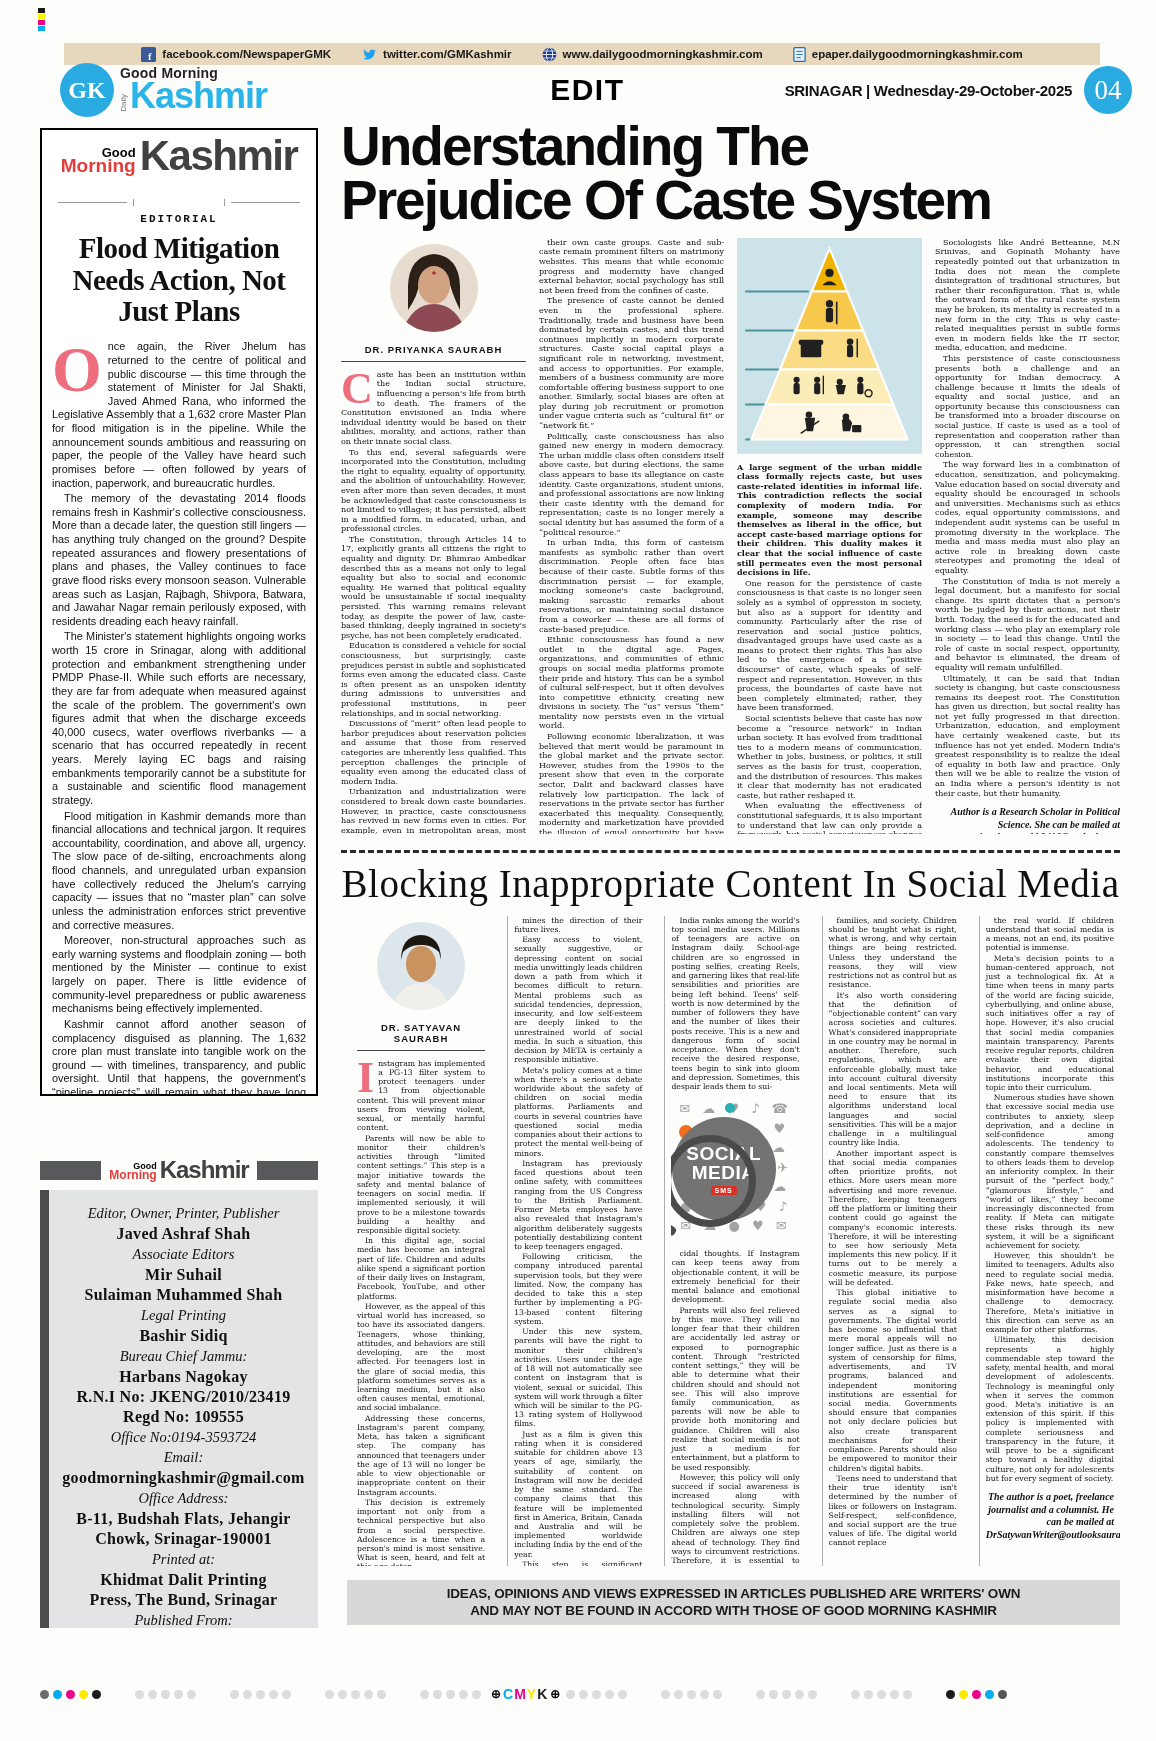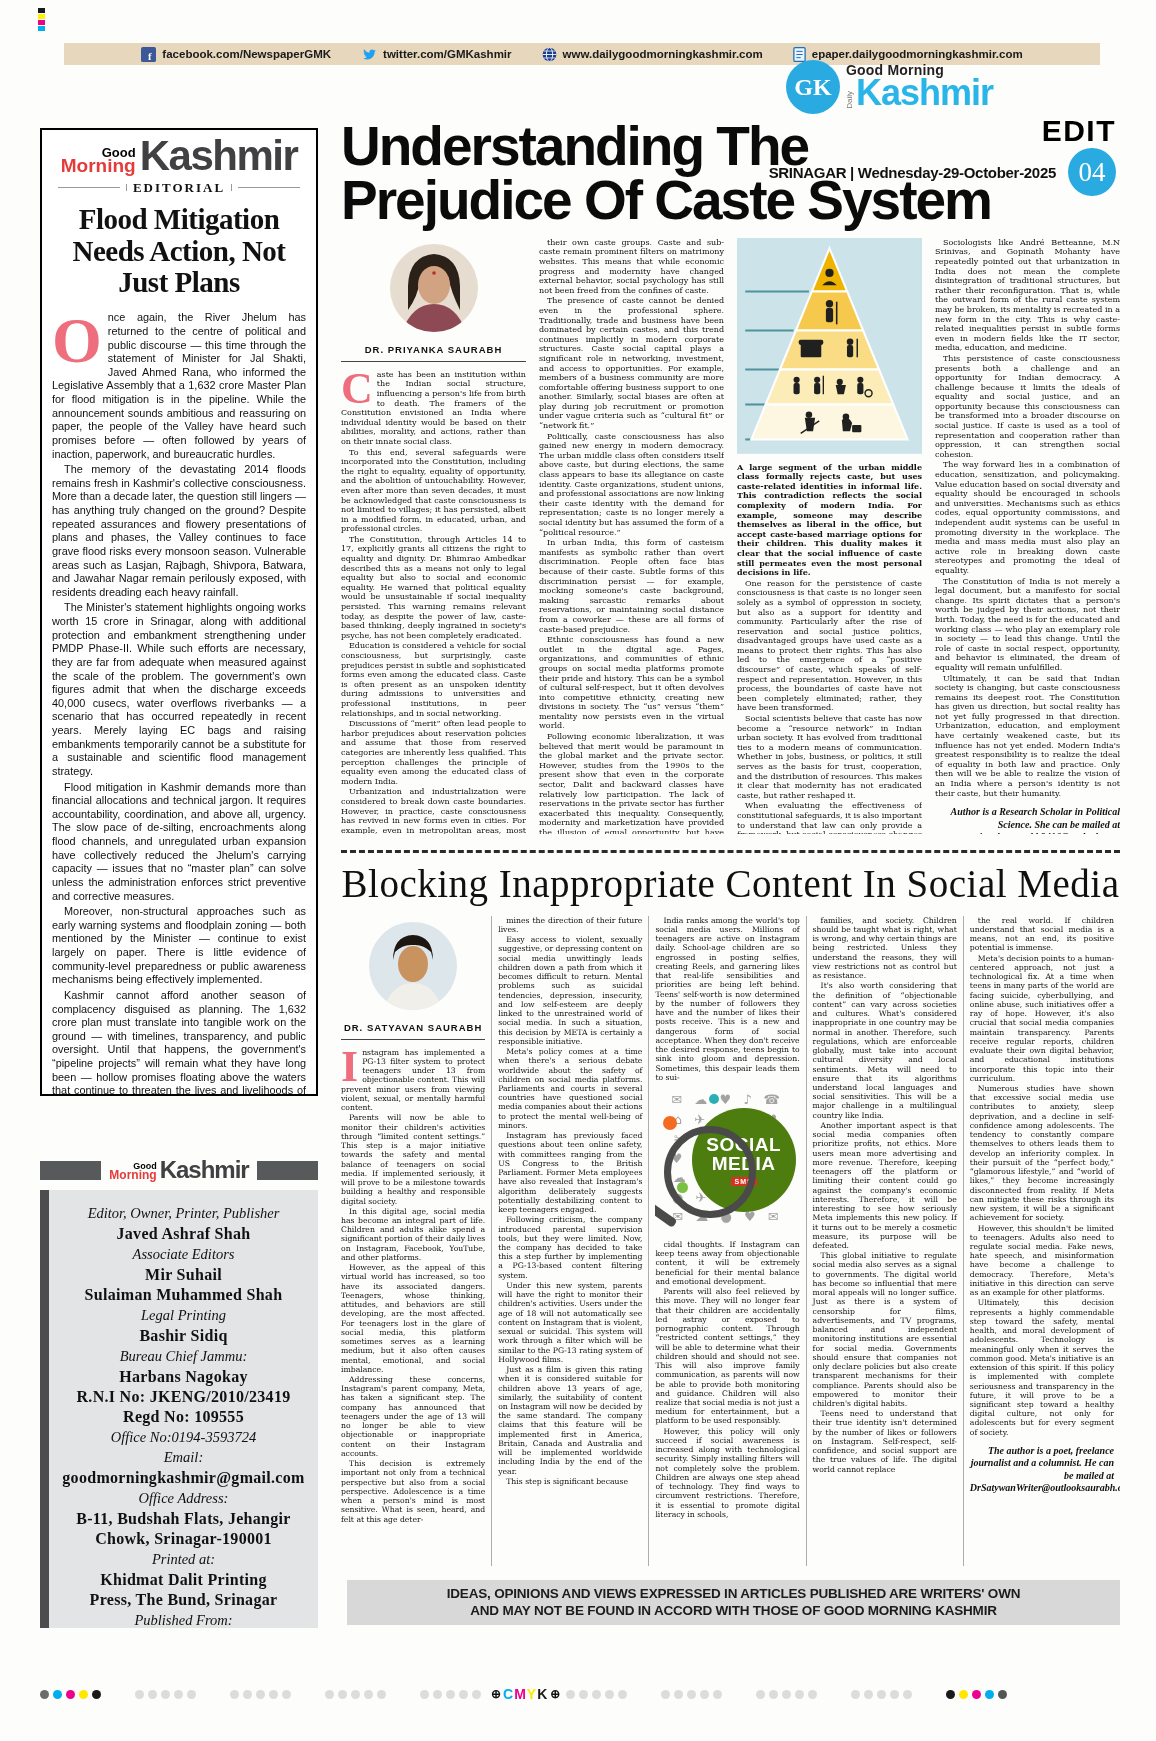--- a/index.html
+++ b/index.html
@@ -7,21 +7,21 @@
         font-family:"Liberation Sans",sans-serif;color:#111;margin:0 auto;}
   
   .regstrip{position:absolute;left:38px;top:8px;display:flex;flex-direction:column;gap:1px;}
   .regstrip .mark{width:7px;height:5px;display:block;}
   
   .social-bar{position:absolute;left:64px;top:43px;width:1036px;height:22px;display:flex;
               align-items:center;justify-content:center;gap:30px;}
   .social-item{display:flex;align-items:center;gap:6px;font-weight:bold;font-size:11.5px;color:#1a1a1a;}
   .social-item svg{display:block;}
   
-  .masthead{position:absolute;left:44px;top:60px;width:1072px;height:60px;display:flex;align-items:flex-end;flex-direction:column;}
+  .masthead{position:absolute;left:60px;top:60px;width:1072px;height:60px;display:flex;align-items:center;}
   .mast-left{display:flex;align-items:center;gap:6px;width:330px;flex:none;}
   .gk-circle{width:54px;height:54px;border-radius:50%;background:#29abe2;color:#fff;display:flex;
              align-items:center;justify-content:center;font-family:"Liberation Serif",serif;
              font-weight:bold;font-size:24px;flex:none;}
   .brand-stack{line-height:0.85;}
   .brand-stack .gm{font-size:14px;font-weight:bold;color:#231f20;display:block;letter-spacing:0.2px;}
   .brand-row{display:flex;align-items:flex-end;gap:2px;}
   .daily{font-size:8px;color:#777;writing-mode:vertical-rl;transform:rotate(180deg);line-height:1;}
   .brand-stack .ksh{font-size:36px;font-weight:800;color:#29b5e8;letter-spacing:-1px;line-height:0.9;}
   .mast-center{flex:1;text-align:center;font-size:30px;font-weight:900;letter-spacing:1.5px;color:#000;}
@@ -34,21 +34,21 @@
   .left-rail{width:278px;flex:none;}
   .editorial-box{border:2px solid #000;padding:8px 10px 6px;height:968px;box-sizing:border-box;overflow:hidden;background:#fff;}
   .ed-brand{display:flex;justify-content:center;align-items:flex-end;gap:4px;}
   .gm2{line-height:0.85;text-align:right;font-weight:800;}
   .gm2 .g{font-size:13px;color:#000;display:block;}
   .gm2 .m{font-size:19px;color:#e43b3b;display:block;}
   .k2{font-size:42px;font-weight:800;color:#414042;letter-spacing:-1.5px;line-height:0.85;}
   .ed-label-row{display:flex;align-items:center;gap:6px;margin:6px 6px 8px;}
   .ed-line{flex:1;height:1px;background:#999;}
   .ed-tick{width:1px;height:7px;background:#999;}
-  .ed-label{font-family:Liberation Serif, serif;font-size:13px;font-weight:bold;letter-spacing:2px;}
+  .ed-label{font-family:Liberation Mono, monospace;font-size:11px;font-weight:bold;letter-spacing:2px;margin-top:33px;}
   .ed-headline{font-family:"Liberation Serif",serif;font-size:29px;font-weight:bold;text-align:center;
                line-height:1.1;margin:2px 0 12px;letter-spacing:-0.5px;}
   .ed-body p{font-size:10.9px;line-height:1.25;text-align:justify;margin:0 0 2px;text-indent:12px;}
   .ed-body p:first-child{text-indent:0;}
   .ed-body p:first-child::first-letter{float:left;font-size:64px;line-height:0.8;color:#ee6e7d;
                font-weight:bold;padding:4px 6px 0 0;font-family:"Liberation Serif",serif;}
   
   .publisher{margin-top:60px;}
   .pub-head{display:flex;align-items:center;gap:8px;height:28px;}
   .pub-bar{flex:1;height:19px;background:#58595b;}
@@ -76,29 +76,29 @@
   .author-block{text-align:center;padding:6px 0 8px;}
   .author-name{font-size:9.5px;font-weight:bold;letter-spacing:1px;border-bottom:1px solid #444;
                padding-bottom:6px;margin-top:8px;}
   .bio{font-family:"Liberation Serif",serif;font-size:10px;font-style:italic;font-weight:bold;
        text-align:right;margin-top:8px;line-height:1.25;}
   .pyramid-wrap{margin:0 0 5px;}
   .dashed-rule{border-top:3px dashed #2b2b2b;margin:16px 0 4px;}
   .social-headline{font-family:"Liberation Serif",serif;font-size:39px;font-weight:500;text-align:center;
                    margin:4px 0 10px;letter-spacing:0.5px;color:#101010;}
   .social-cols{display:flex;height:650px;overflow:hidden;}
-  .social-cols .col{padding:0 6px;}
+  .social-cols .col{padding:0 6px;margin-left:16px;}
   .social-cols .col:first-child{padding-left:0;}
   .social-cols .col + .col{border-left:1px solid #adadad;}
   .social-cols p{font-size:7.7px;}
   
   .sm-graphic{position:relative;height:150px;margin:4px 0;overflow:hidden;}
   .sm-icons{position:absolute;inset:0;color:#a3a3a3;font-size:13px;line-height:1.5;letter-spacing:4px;
             text-align:center;padding-top:4px;font-family:"DejaVu Sans",sans-serif;}
-  .sm-blob{position:absolute;right:4px;top:22px;width:104px;height:104px;border-radius:50%;background:#4d7c0f;
+  .sm-blob{position:absolute;right:24px;top:22px;width:104px;height:104px;border-radius:50%;background:#737373;
            display:flex;flex-direction:column;align-items:center;justify-content:center;color:#fff;
            font-weight:900;font-size:19px;line-height:1;letter-spacing:0.5px;}
   .sm-badge{background:#d93025;color:#fff;font-size:7px;font-weight:bold;border-radius:2px;
             padding:1px 4px;margin-top:4px;letter-spacing:1px;}
   .sm-ring{position:absolute;right:44px;top:40px;width:92px;height:92px;border-radius:50%;
            border:7px solid #4a4a4a;box-sizing:border-box;}
   .sm-handle{position:absolute;right:122px;top:124px;width:34px;height:9px;background:#4a4a4a;
              transform:rotate(35deg);border-radius:4px;}
   .sm-dot-o{position:absolute;left:8px;top:30px;width:14px;height:14px;border-radius:50%;background:#f26c22;}
   .sm-dot-g{position:absolute;left:22px;top:96px;width:11px;height:11px;border-radius:50%;background:#7ac143;}

